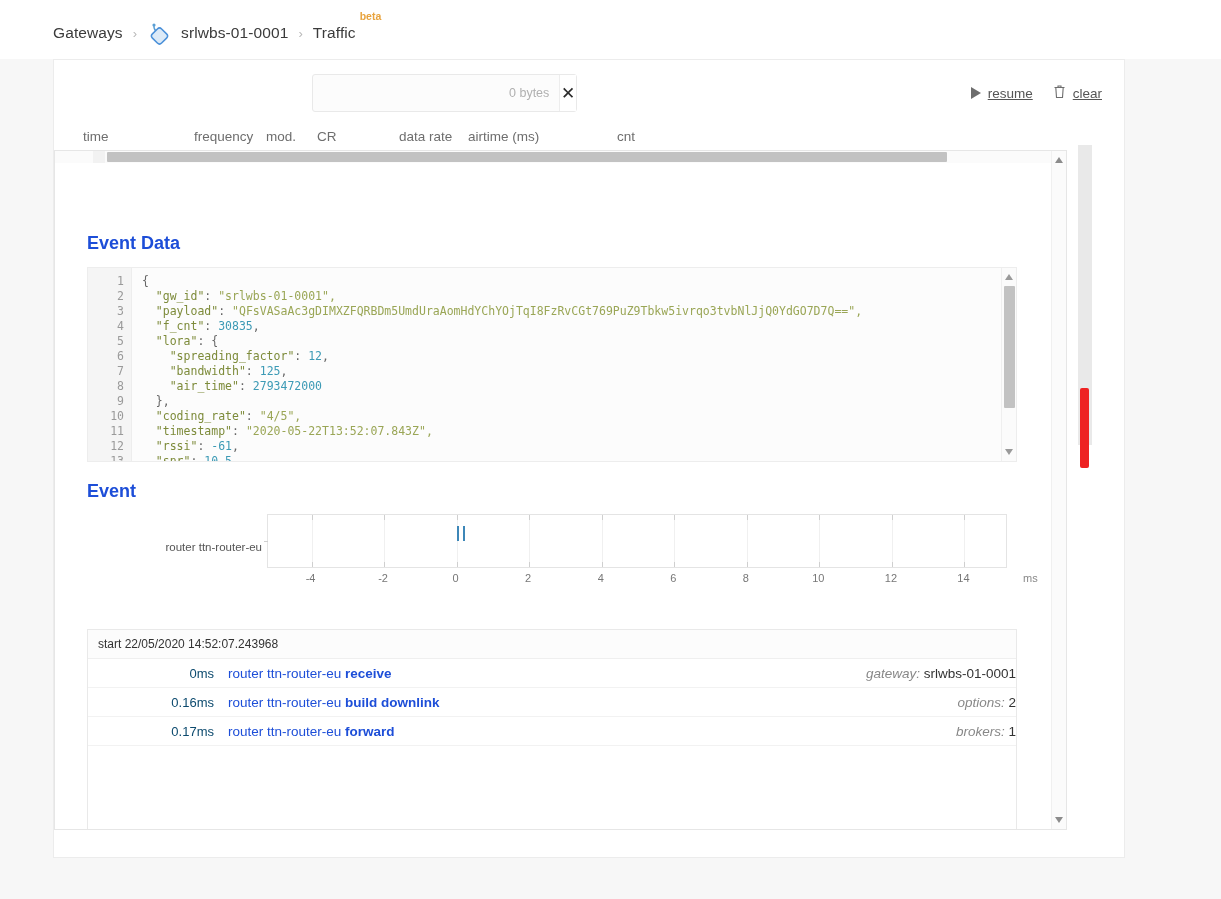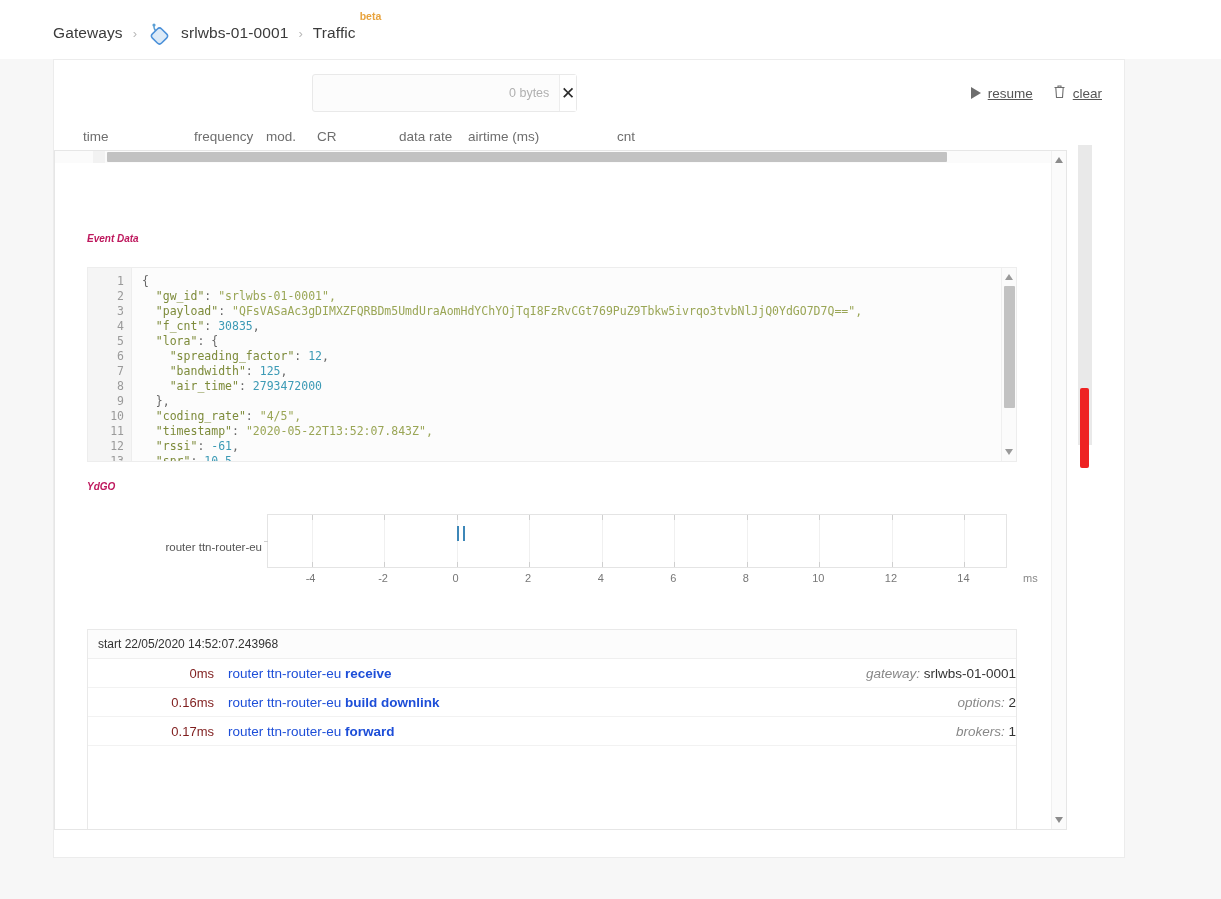--- a/index.html
+++ b/index.html
@@ -107,21 +107,21 @@
   .hscroll-top .thumb {
     position:absolute; left:52px; top:1px; width:840px; height:10px;
     background:#c2c2c2; border-radius:1px;
   }
   .hscroll-top .lcap {
     position:absolute; left:38px; top:0px; width:12px; height:12px;
     background:#f2f2f2;
   }
 
   .section-title {
-    position:absolute; font-weight:700; font-size:10px; color:#be185d;font-style:italic;
+    position:absolute; font-weight:700; font-size:18px; color:#1d4ed8;
   }
 
   
   .code-box {
     position:absolute; left:32px; top:116px;
     width:930px; height:195px;
     background:#fcfcfc; border:1px solid #ededed;
     overflow:hidden; display:flex;
   }
   .gutter {
@@ -186,21 +186,21 @@
   .trace-head {
     height:29px; line-height:29px; padding-left:10px;
     font-size:12px; color:#333; background:#fcfcfc;
     border-bottom:1px solid #efefef;
   }
   .trace-row {
     height:29px; display:flex; align-items:center;
     border-bottom:1px solid #f2f2f2; font-size:13.5px;
   }
   .tr-time {
-    width:140px; text-align:right; color:#7f1d1d; padding-right:14px;
+    width:140px; text-align:right; color:#0c4a6e; padding-right:14px;
     font-size:13px; flex-shrink:0;
   }
   .tr-desc { flex:1; color:#1d4ed8; }
   .tr-desc b { font-weight:700; }
   .tr-meta { width:400px; color:#333;text-align:right; }
   .tr-meta i { color:#888; font-style:italic; }
 
   
   .panel-vscroll {
     position:absolute; right:0; top:0; width:15px; height:678px;
@@ -310,21 +310,21 @@
           <div>13</div>
         </div>
       <div class="code-area"><div><span class="p">{</span></div><div><span class="k">  "gw_id"</span><span class="p">: </span><span class="s">"srlwbs-01-0001",</span></div><div><span class="k">  "payload"</span><span class="p">: </span><span class="s">"QFsVASaAc3gDIMXZFQRBDm5UmdUraAomHdYChYOjTqI8FzRvCGt769PuZ9Tbkw5ivrqo3tvbNlJjQ0YdGO7D7Q==",</span></div><div><span class="k">  "f_cnt"</span><span class="p">: </span><span class="n">30835</span><span class="p">,</span></div><div><span class="k">  "lora"</span><span class="p">: {</span></div><div><span class="k">    "spreading_factor"</span><span class="p">: </span><span class="n">12</span><span class="p">,</span></div><div><span class="k">    "bandwidth"</span><span class="p">: </span><span class="n">125</span><span class="p">,</span></div><div><span class="k">    "air_time"</span><span class="p">: </span><span class="n">2793472000</span></div><div><span class="p">  },</span></div><div><span class="k">  "coding_rate"</span><span class="p">: </span><span class="s">"4/5",</span></div><div><span class="k">  "timestamp"</span><span class="p">: </span><span class="s">"2020-05-22T13:52:07.843Z",</span></div><div><span class="k">  "rssi"</span><span class="p">: </span><span class="n">-61</span><span class="p">,</span></div><div><span class="k">  "snr"</span><span class="p">: </span><span class="n">10.5</span></div></div>
       <div class="code-vscroll">
         <span class="up"></span>
         <div class="cthumb"></div>
         <span class="dn"></span>
       </div>
     </div>
 
-    <div class="section-title" style="left:32px; top:330px;">YdGO</div>
+    <div class="section-title" style="left:32px; top:330px;">Event</div>
 
     <div class="chart-wrap">
       <div class="chart-ylabel">router ttn-router-eu</div>
       <div class="chart-plot">
         <span class="ytick"></span>
       <span class="gridline" style="left: 43.5294px;"></span>
           <span class="tickmark-top" style="left: 43.5294px;"></span>
           <span class="tickmark-bot" style="left: 43.5294px;"></span>
           <span class="gridline" style="left: 116.078px;"></span>
           <span class="tickmark-top" style="left: 116.078px;"></span>

